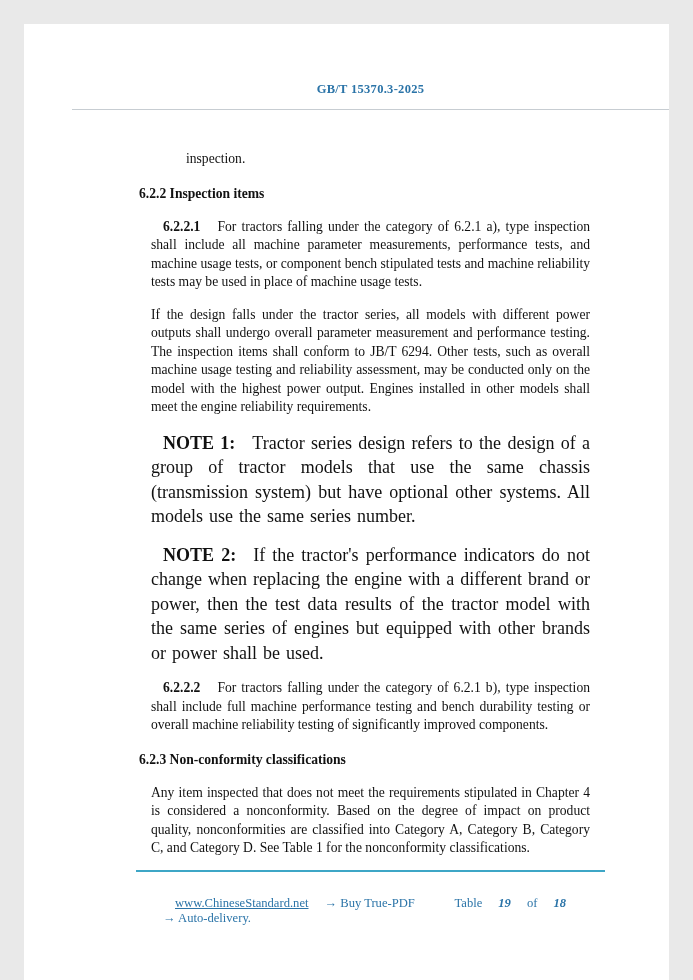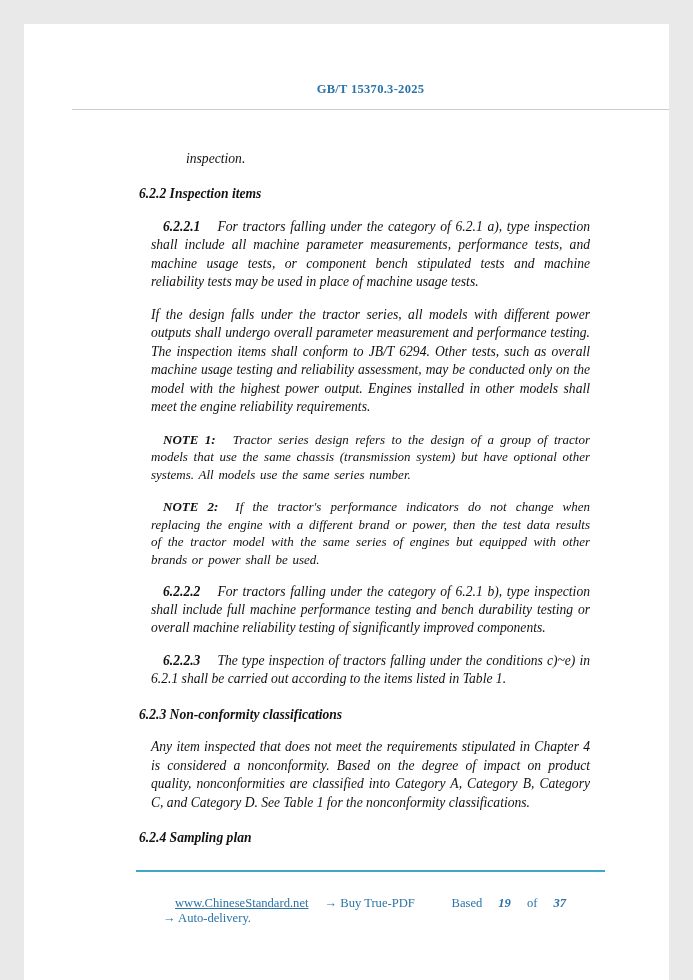--- a/index.html
+++ b/index.html
@@ -32,35 +32,34 @@
   }
   
   .content {
     padding: 16px 103px 0 103px;
     font-size: 13.6px;
   }
   .content p {
     text-align: justify;
     line-height: 1.36;
     margin-bottom: 14px;
-    font-style: italic;
   }
   .continuation {
     text-indent: 35px;
     text-align: left !important;
     margin-bottom: 17px;
   }
   .heading {
     font-weight: bold;
     text-align: center;
     margin: 17px 0 15px 0;
   }
   .lead { font-weight: bold; margin-right: 5px; }
   .note {
-    font-size: 13px;
+    font-size: 18px;
     line-height: 1.5;
     word-spacing: 1.5px;
   }
   
   .page-footer {
     position: absolute;
     left: 0; right: 0;
     bottom: 42px;
   }
   .footer-rule {
@@ -104,36 +103,34 @@
     <p><span class="lead">6.2.2.1</span><span>For tractors falling under the category of 6.2.1 a), type inspection shall include all machine parameter measurements, performance tests, and machine usage tests, or component bench stipulated tests and machine reliability tests may be used in place of machine usage tests.</span></p>
 
     <p>If the design falls under the tractor series, all models with different power outputs shall undergo overall parameter measurement and performance testing. The inspection items shall conform to JB/T 6294. Other tests, such as overall machine usage testing and reliability assessment, may be conducted only on the model with the highest power output. Engines installed in other models shall meet the engine reliability requirements.</p>
 
     <p class="note"><span class="lead">NOTE 1:</span><span>Tractor series design refers to the design of a group of tractor models that use the same chassis (transmission system) but have optional other systems. All models use the same series number.</span></p>
 
     <p class="note"><span class="lead">NOTE 2:</span><span>If the tractor's performance indicators do not change when replacing the engine with a different brand or power, then the test data results of the tractor model with the same series of engines but equipped with other brands or power shall be used.</span></p>
 
     <p><span class="lead">6.2.2.2</span><span>For tractors falling under the category of 6.2.1 b), type inspection shall include full machine performance testing and bench durability testing or overall machine reliability testing of significantly improved components.</span></p>
 
-    <p><span class="lead">6.2.2.3</span><span>The type inspection of tractors falling under the conditions c)~e) in 6.2.1 shall be carried out according to the items listed in Table 1.</span></p>
 
     <p class="heading">6.2.3 Non-conformity classifications</p>
 
     <p>Any item inspected that does not meet the requirements stipulated in Chapter 4 is considered a nonconformity. Based on the degree of impact on product quality, nonconformities are classified into Category A, Category B, Category C, and Category D. See Table 1 for the nonconformity classifications.</p>
 
-    <p class="heading">6.2.4 Sampling plan</p>
 
 
   </div>
 
   <div class="page-footer">
     <hr class="footer-rule">
     <div class="footer-row">
       <div class="footer-left">
         <span class="footer-link">www.ChineseStandard.net</span><span class="footer-tagline">→ Buy True-PDF → Auto-delivery.</span>
       </div>
       <div class="page-indicator">
-        <span>Based</span><span class="num">19</span><span>of</span><span class="num">37</span>
+        <span>Table</span><span class="num">19</span><span>of</span><span class="num">18</span>
       </div>
     </div>
   </div>
 
 </div>
 
 </body></html>

